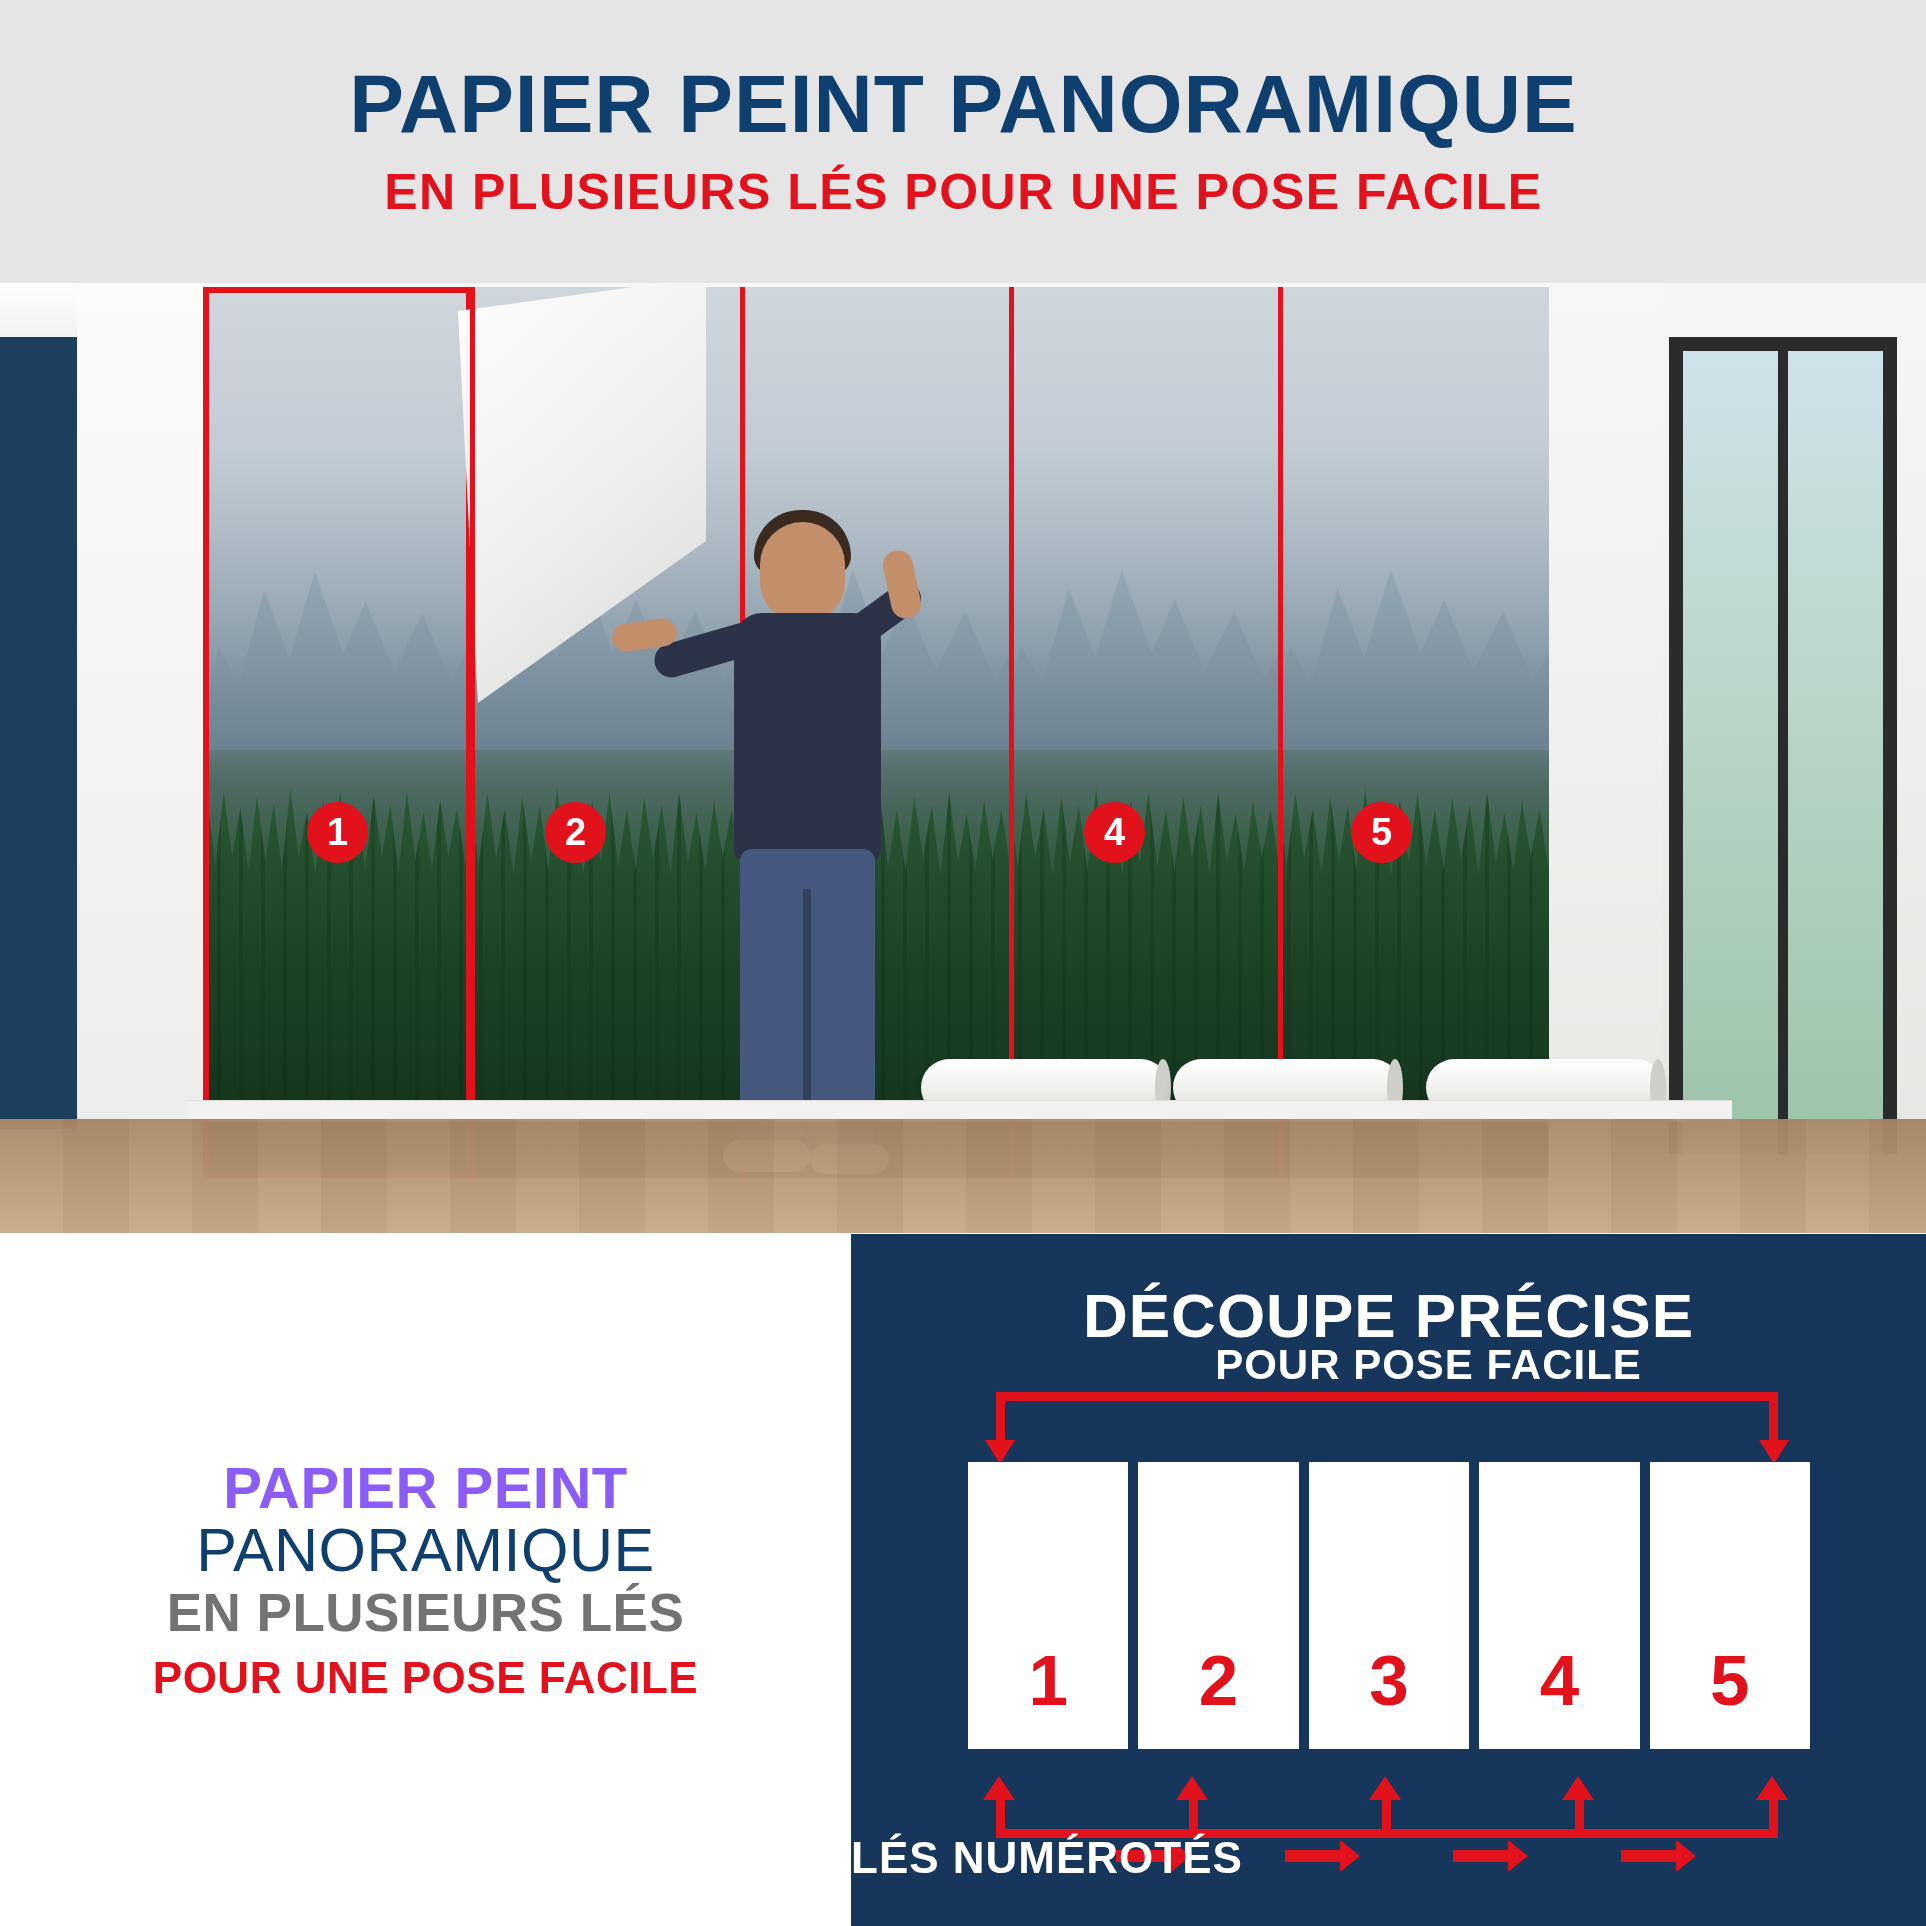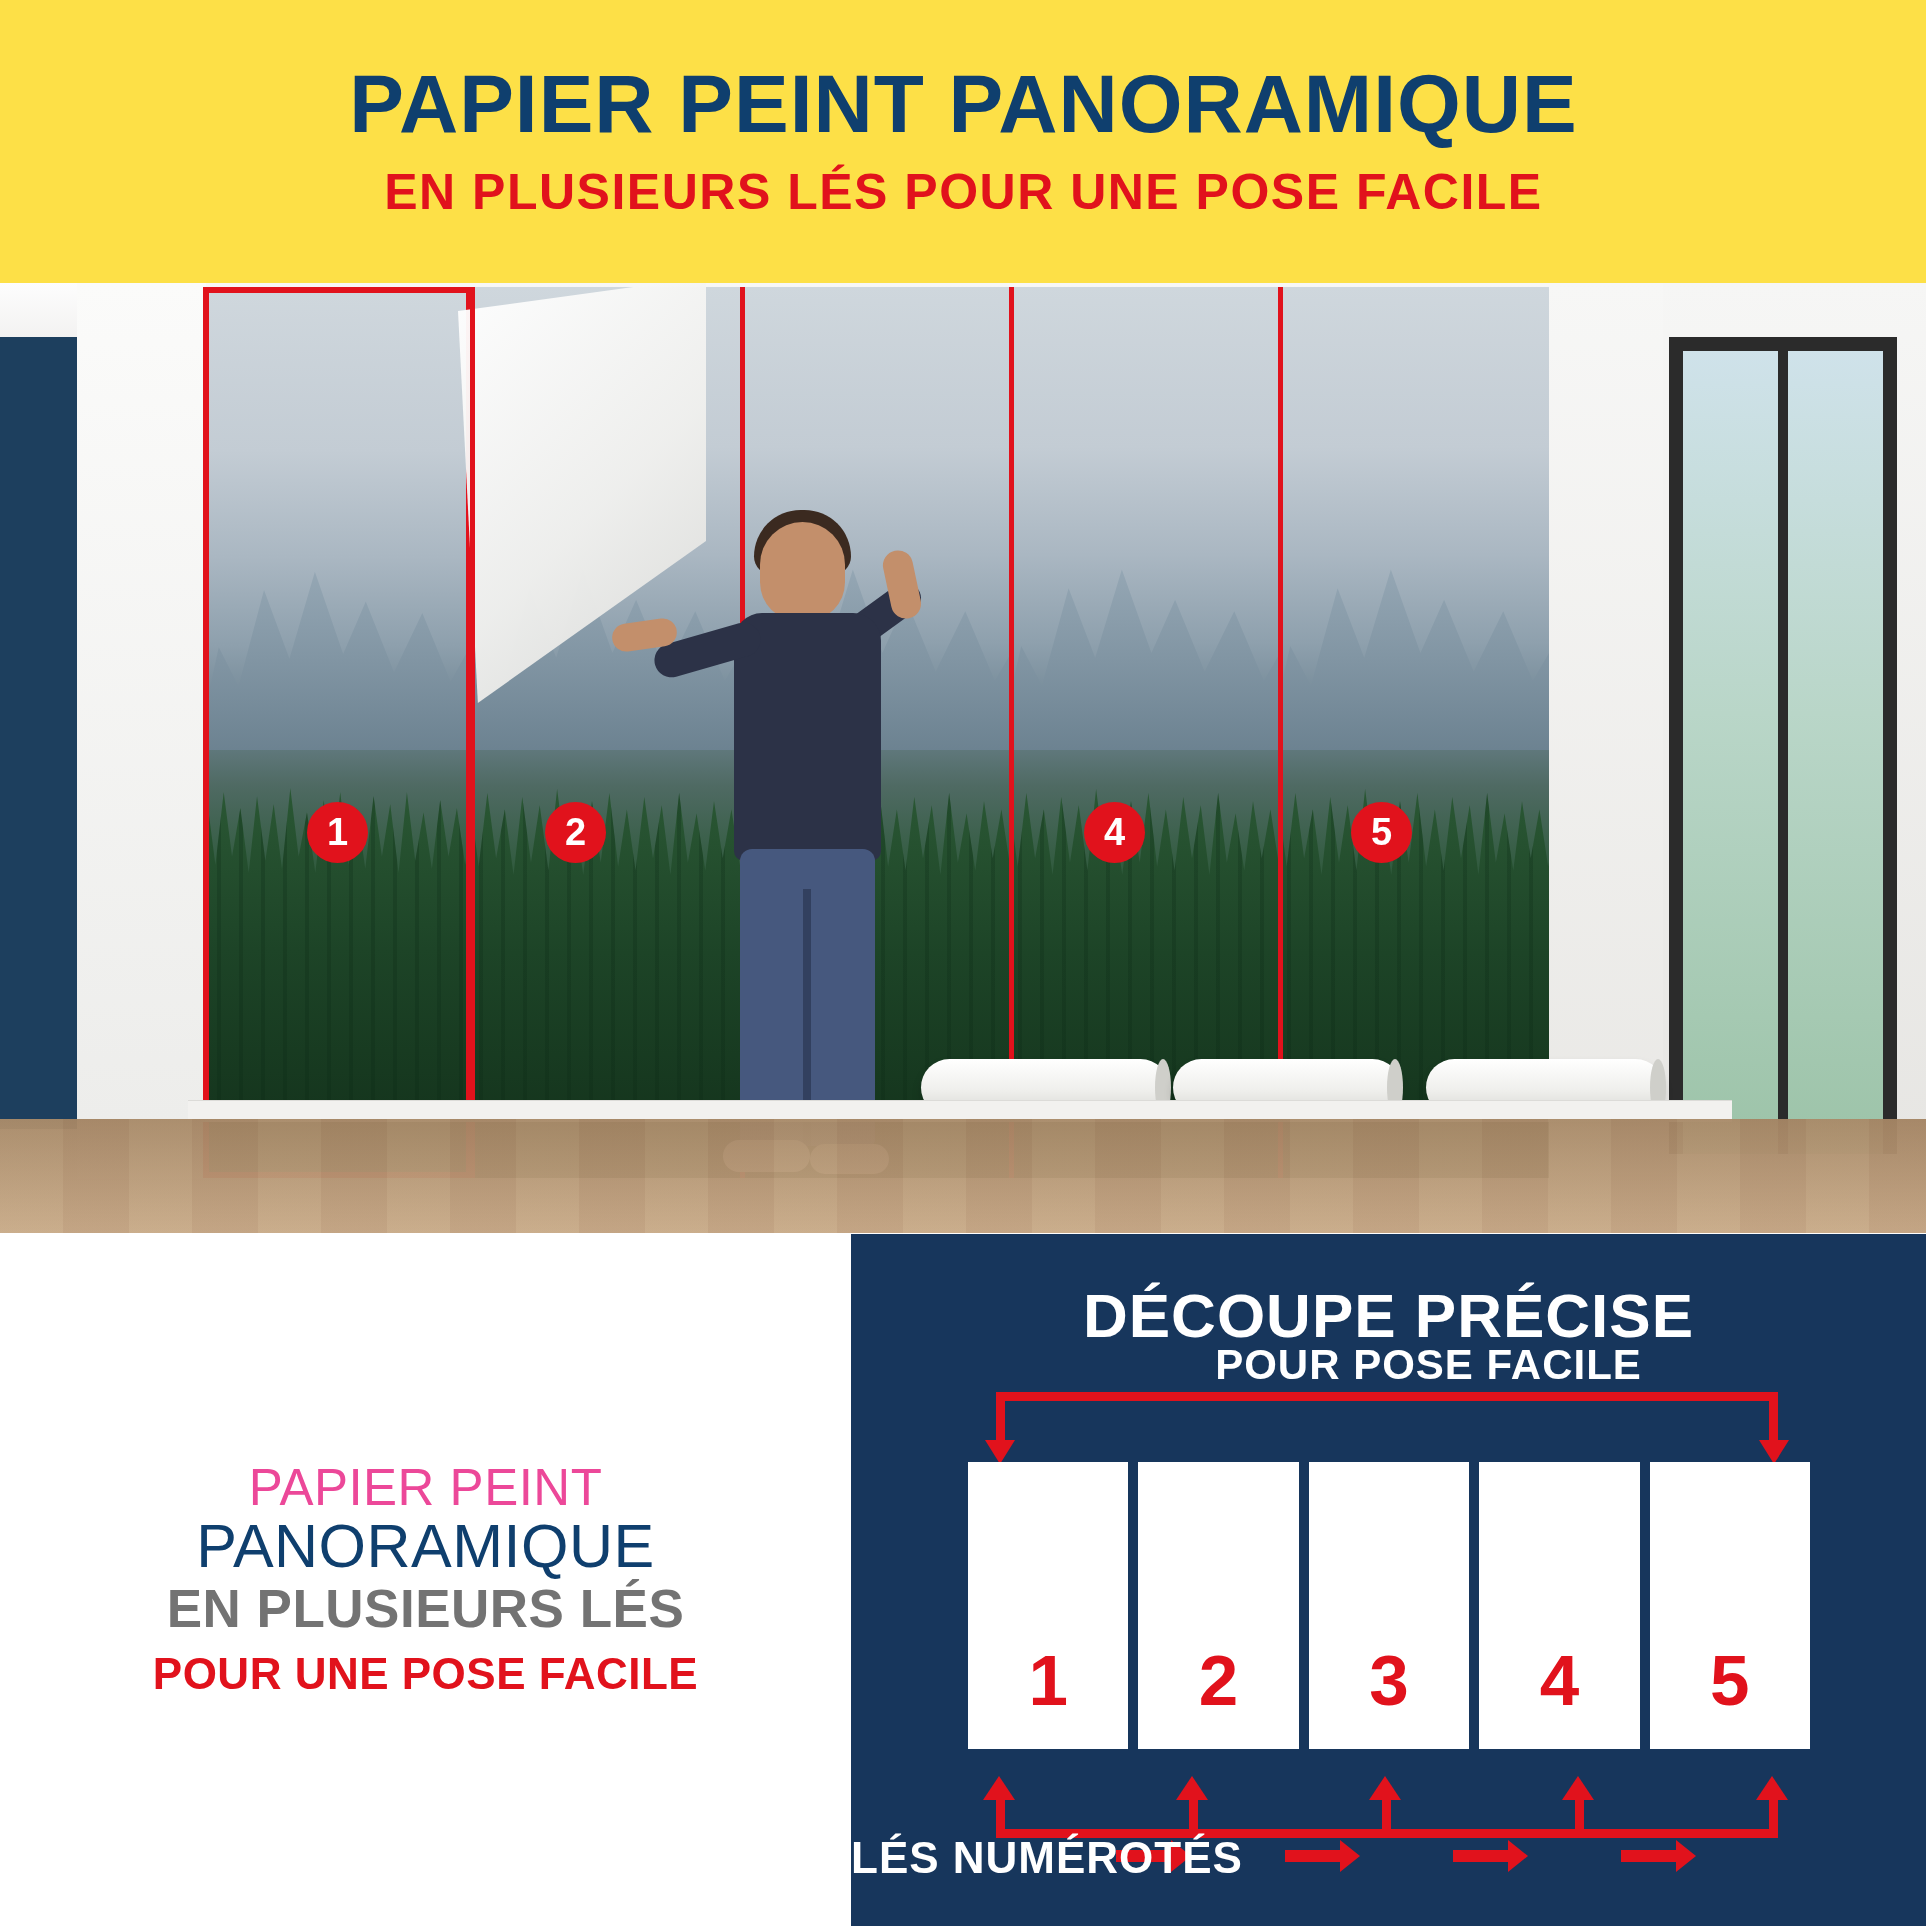--- a/index.html
+++ b/index.html
@@ -7,21 +7,21 @@
     width: 1927px; height: 1927px;
     font-family: "Liberation Sans", sans-serif;
     background: #ffffff;
     overflow: hidden;
   }
   .page { position: relative; width: 1927px; height: 1927px; }
 
   
   .header {
     position: absolute; left: 0; top: 0; width: 1927px; height: 283px;
-    background: #fde047;
+    background: #e5e5e5;
     display: flex; flex-direction: column; align-items: center; justify-content: center;
   }
   .header-title {
     font-size: 82px; font-weight: bold; letter-spacing: 1px;
     color: #0f3f6e; line-height: 1.0; text-transform: uppercase;
   }
   .header-sub {
     margin-top: 18px;
     font-size: 50px; font-weight: bold; letter-spacing: 1.5px;
     color: #e1121c; text-transform: uppercase;
@@ -167,21 +167,21 @@
     font-size: 38px; font-weight: bold;
   }
 
   
   .bottom-left {
     position: absolute; left: 0; top: 1234px; width: 851px; height: 693px;
     background: #ffffff;
     display: flex; flex-direction: column; align-items: center; justify-content: center;
     text-align: center;
   }
-  .bl-t1 { font-size: 51px; font-weight: normal; color: #ec4899; line-height: 1.02; letter-spacing: 0.5px; }
+  .bl-t1 { font-size: 58px; font-weight: bold; color: #8b5cf6; line-height: 1.02; letter-spacing: 0.5px; }
   .bl-t2 { font-size: 61px; font-weight: normal; color: #0f3f6e; line-height: 1.05; letter-spacing: 0.5px; }
   .bl-t3 { font-size: 53px; font-weight: bold; color: #737373; letter-spacing: 0.5px; }
   .bl-t4 { margin-top: 10px; font-size: 44px; font-weight: bold; color: #e1121c; letter-spacing: 0.5px; }
 
   
   .bottom-right {
     position: absolute; left: 851px; top: 1234px; width: 1075px; height: 693px;
     background: #17365c;
   }
   .br-title {

